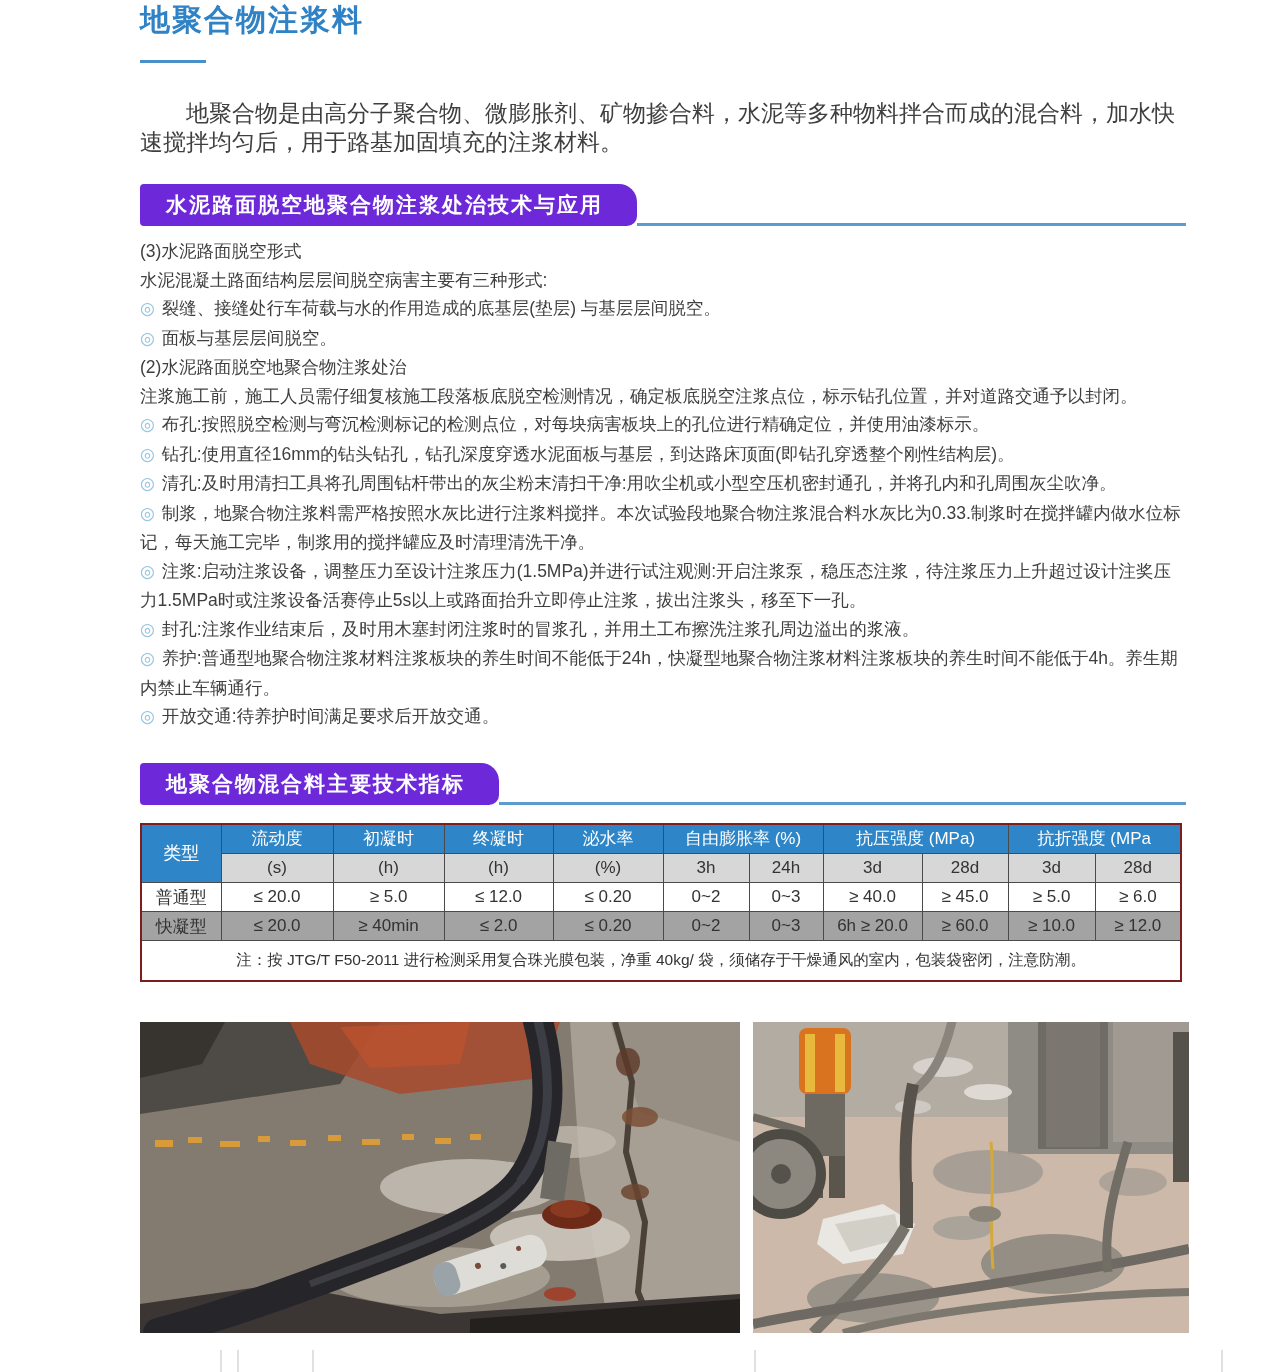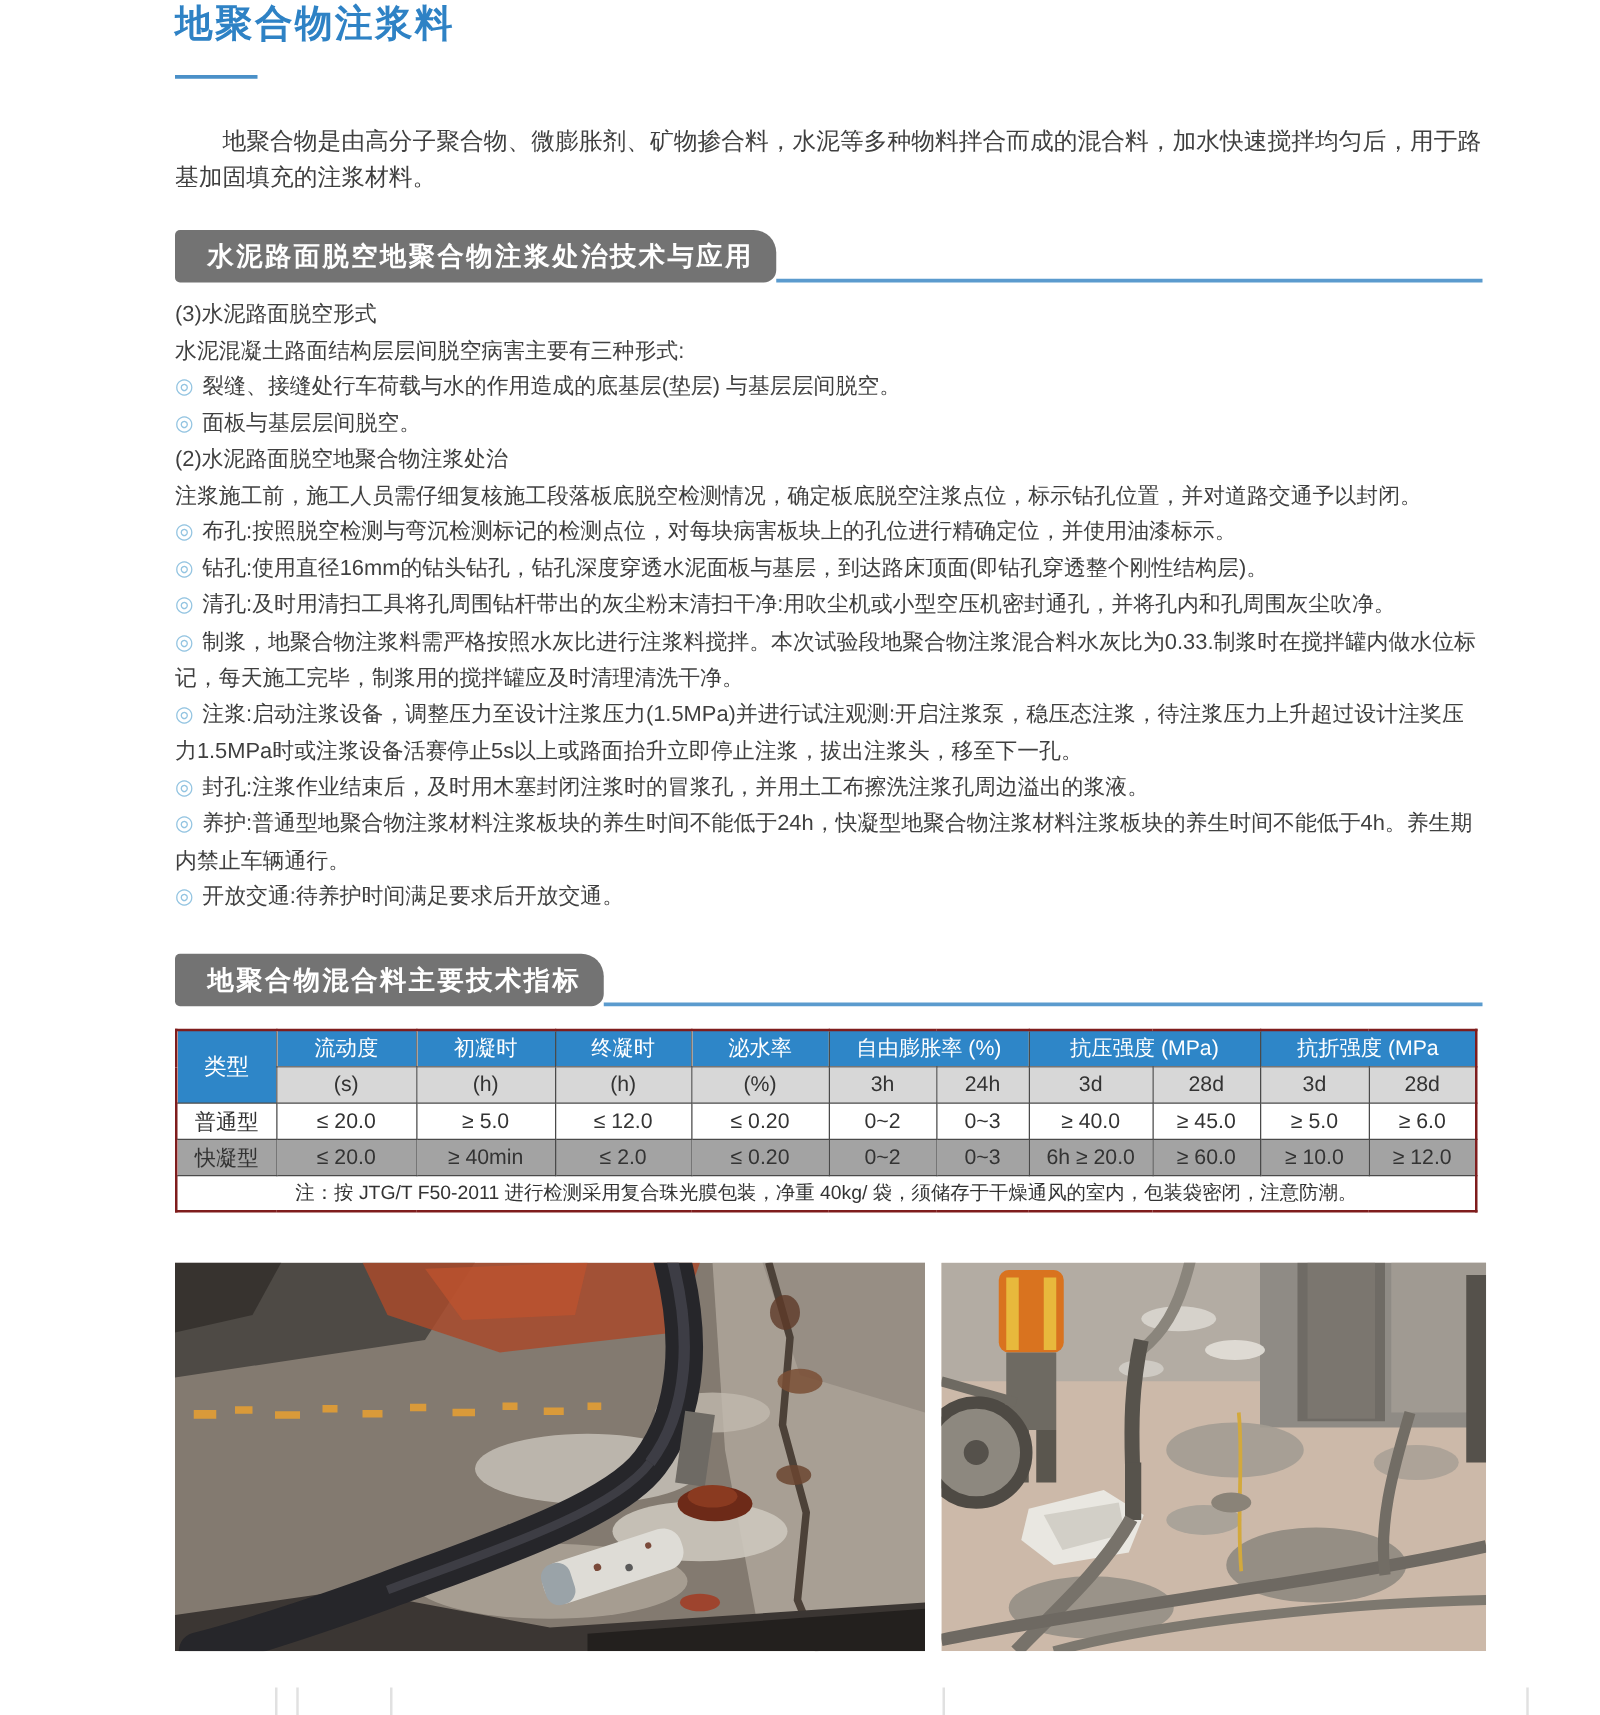--- a/index.html
+++ b/index.html
@@ -14,30 +14,30 @@
   .content { margin-left:140px; width:1046px; }
 
   .page-title {
     font-size:30px; line-height:40px; font-weight:bold;
     color:#2e82c5; letter-spacing:2px;
   }
   .title-dash { width:66px; height:3px; background:#4a90c8; margin-top:20px; }
 
   .intro {
     margin-top:36px;
-    font-size:19px; line-height:29px; color:#3f3f3f;
+    font-size:23px; line-height:29px; color:#3f3f3f;
     text-indent:2em;
   }
 
   .banner-row { display:flex; align-items:flex-end; margin-top:27px; }
   .banner-row.second { margin-top:31px; }
   .banner {
-    background:#737373; color:#ffffff;
+    background:#6d28d9; color:#ffffff;
     font-size:21px; font-weight:bold; letter-spacing:2px;
-    padding:7px 18px 7px 26px;
+    padding:7px 34px 7px 26px;
     border-radius:4px 18px 10px 4px;
     white-space:nowrap;
   }
   .banner-line { flex:1; height:3px; background:#5b9bce; }
 
   .list { margin-top:11px; font-size:17.5px; line-height:28.5px; color:#3f3f3f; }
   .list p { margin:0; }
   .bullet { color:#93c4e1; margin-right:7px; font-size:17px; }
 
   .tech-table {
@@ -47,21 +47,21 @@
   }
   .tech-table td {
     border:1px solid #4a4a4a; text-align:center;
     font-size:17px; color:#333; padding:0; height:29px;
     overflow:hidden; white-space:nowrap;
   }
   .tech-table tr.h1 td { background:#2e86c8; color:#ffffff; height:30px; }
   .tech-table td.type-cell { background:#2e86c8; color:#ffffff; font-size:18px; }
   .tech-table tr.h2 td { background:#d7d7d7; }
   .tech-table tr.r1 td { background:#a3a3a3; }
-  .tech-table tr.note-row td { background:#ffffff; font-size:15.5px; height:28px; }
+  .tech-table tr.note-row td { background:#ffffff; font-size:15.5px; height:40px; }
 
   .photos { display:flex; gap:13px; margin-left:140px; margin-top:40px; }
   .photo { overflow:hidden; }
   .photo svg { display:block; }
 
   .artifact { position:absolute; top:1350px; width:2px; height:22px; background:#d9d9d9; opacity:.8; }
 </style>
 </head>
 <body>
 

